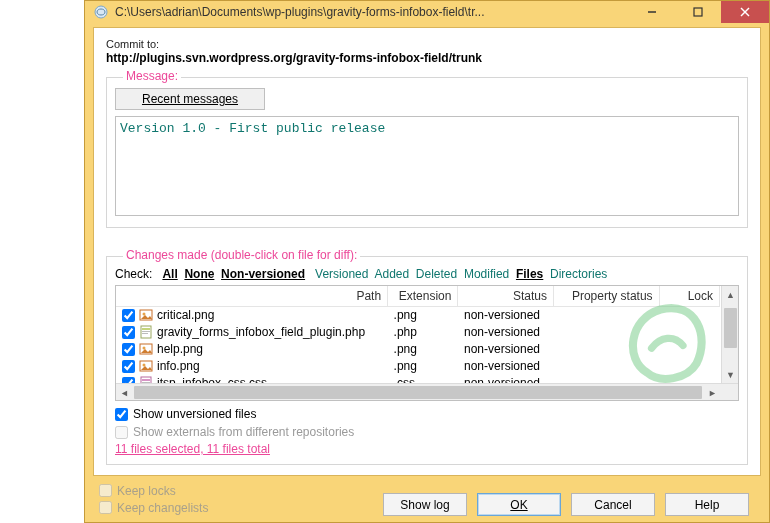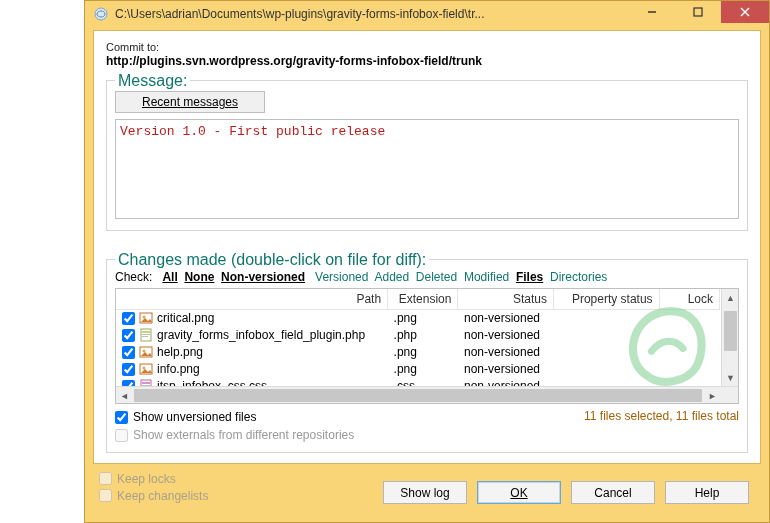--- a/index.html
+++ b/index.html
@@ -66,25 +66,25 @@
   .commit-url { font-weight: bold; font-size: 12px; margin: 1px 0 8px 0; word-break: break-all; }
   
   .groupbox {
     border: 1px solid #d6d6d6;
     position: relative;
     padding: 10px 8px 8px 8px;
     margin-top: 4px;
   }
   .groupbox > .legend {
     position: absolute;
-    left: 8px; top: -9px;
+    left: 16px; top: -9px;
     background: #fff;
     padding: 0 3px;
-    font-size: 16px;
-    color: #0f766e;
+    font-size: 12px;
+    color: #ec4899;
   }
   .recent-btn {
     border: 1px solid #bfbfbf;
     background: #f0f0f0;
     height: 22px;
     width: 150px;
     text-align: center;
     line-height: 20px;
     font-size: 12px;
     margin-bottom: 6px;
@@ -94,21 +94,21 @@
   .commit-msg {
     width: 100%;
     height: 100px;
     border: 1px solid #c0c0c0;
     resize: none;
     font-family: "Consolas","Courier New",monospace;
     font-size: 13px;
     padding: 4px;
     outline: none;
     background: #fff;
-    color: #b91c1c;
+    color: #0f766e;
   }
   .changes-box { margin-top: 28px; flex: 1; display: flex; flex-direction: column; position: relative;}
   .check-line { font-size: 12px; margin-bottom: 4px; }
   .check-line b { font-weight: bold; }
   .check-line .dis { color: #0f766e; }
   .underline { text-decoration: underline; }
   .listwrap {
     border: 1px solid #c0c0c0;
     background: #fff;
     position: relative;
@@ -175,25 +175,25 @@
     position: absolute;
     left:0; bottom:0; right:0; height:17px;
     background:#efefef;
     border-top:1px solid #dcdcdc;
   }
   .hscrollbar .arrow{position:absolute;top:0;width:17px;height:17px;display:flex;align-items:center;justify-content:center;color:#606060;font-size:9px;}
   .hscrollbar .arrow.left{left:0;}
   .hscrollbar .arrow.right{right:17px;}
   .hscrollbar .thumb{position:absolute;top:2px;left:18px;right:36px;height:13px;background:#c7c7c7;border-radius:1px;}
   .hscrollbar .corner{position:absolute;right:0;top:0;width:17px;height:17px;background:#efefef;}
-  .below-list { display:flex; justify-content: space-between; align-items: flex-start; margin-top: 4px; font-size:12px;}
+  .below-list { display:flex; justify-content: space-between; align-items: flex-start; margin-top: 4px; font-size:12px;flex-direction:column;}
   .below-list .left-col label { display:flex; align-items:center; gap:5px; height:18px;}
   .below-list .left-col label.disabled { color:#9a9a9a;}
   .below-list .left-col input[type=checkbox]{width:13px;height:13px;margin:0;}
-  .status-text { color:#a16207; padding-top:1px;}
+  .status-text { color:#ec4899; padding-top:1px;text-decoration:underline;}
   
   .lower {
     padding: 6px 12px 10px 6px;
     display:flex;
     justify-content: space-between;
     align-items: flex-end;
   }
   .lower .opts label { display:flex; align-items:center; gap:5px; height:17px; color:#a9a18b;}
   .lower .opts input[type=checkbox]{width:13px;height:13px;margin:0;}
   .btnrow { display:flex; gap:10px; }

